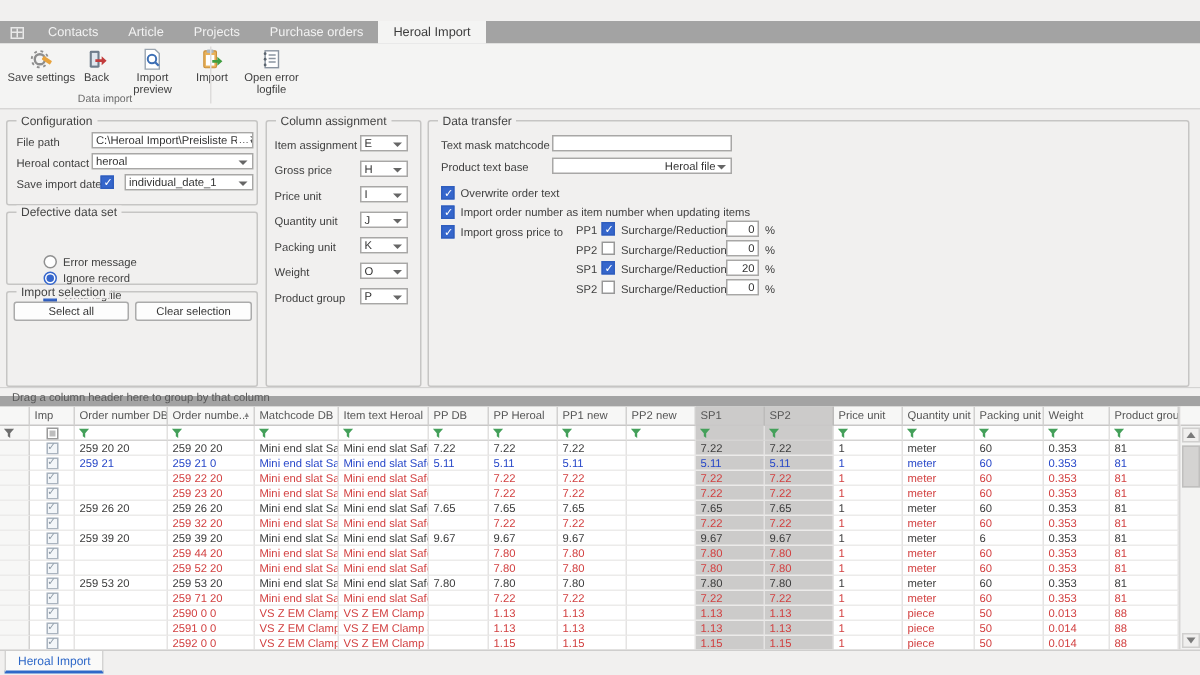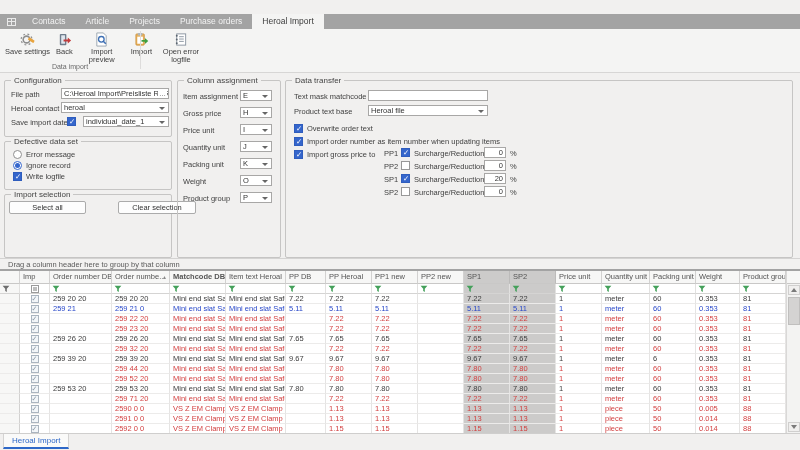--- a/index.html
+++ b/index.html
@@ -74,38 +74,38 @@
   .radio.selected { border-color:#3566cc; }
   .radio.selected::after { content:""; display:block; width:5px; height:5px; margin:1px; border-radius:50%; background:#3566cc; }
 
   .pushbtn { position:absolute; height:13px; background:#fdfdfd; border:1px solid #ababab; border-radius:2px;
     font-size:7.5px; color:#333; text-align:center; line-height:11px; }
 
   .ca-row { position:absolute; left:0; width:100%; height:12px; }
   .ca-row .flabel { left:5px; top:2px; }
   .ca-row .field { left:62px; top:0; width:32px; }
 
-  .opt-row { position:absolute; left:8px; height:10px; display:flex; align-items:center; gap:4px; }
+  .opt-row { position:absolute; left:24px; height:10px; display:flex; align-items:center; gap:4px;margin-top:20px; }
   .opt-row .olabel { font-size:7.5px; color:#3f3f3f; white-space:nowrap; }
 
   .dt-check { position:absolute; left:8px; height:10px; display:flex; align-items:center; gap:4px; }
   .dt-check .olabel { font-size:7.5px; color:#3f3f3f; white-space:nowrap; }
   .price-row { position:absolute; left:98px; height:11px; }
   .price-row .pcode { position:absolute; left:0; top:1px; font-size:7.5px; color:#3f3f3f; }
   .price-row .cb { position:absolute; left:17px; top:0; }
   .price-row .plabel { position:absolute; left:30px; top:1px; font-size:7.5px; color:#3f3f3f; white-space:nowrap; }
   .price-row .pinput { position:absolute; left:100px; top:-1px; width:22px; height:11px; background:#fff;
     border:1px solid #a8a7a6; font-size:7.5px; line-height:9px; text-align:right; padding:0 2px; color:#333; }
   .price-row .punit { position:absolute; left:126px; top:1px; font-size:7.5px; color:#3f3f3f; }
 
   
   #grid { position:absolute; left:0; top:258px; width:800px; height:175px; background:#fff;
     border-top:1px solid #d4d3d2; }
   #groupby { position:absolute; left:0; top:0; width:800px; height:12px; background:#f2f1f0;
-    border-bottom:2px solid #a3a3a3; font-size:7.5px; color:#5a5a5a; padding:1px 0 0 8px; }
+    border-bottom:7px solid #a3a3a3; font-size:7.5px; color:#5a5a5a; padding:1px 0 0 8px; }
   #gridcols { position:absolute; left:0; top:12px; width:786px; bottom:0; overflow:hidden; }
   .hrow { display:flex; height:13px; }
   .hcell { height:13px; background:#f7f7f6; border-right:1px solid #d2d1d0; border-bottom:1px solid #c9c8c7;
     font-size:7.5px; color:#555; padding:1px 0 0 3px; white-space:nowrap; overflow:hidden; position:relative; }
   .hcell .sort { position:absolute; right:2px; top:3px; font-size:5px; color:#888; }
   .frow { display:flex; height:10px; }
   .fcell { height:10px; background:#fff; border-right:1px solid #e2e1e0; border-bottom:1px solid #d5d4d3;
     position:relative; }
   .fcell svg { position:absolute; left:2px; top:1px; width:8px; height:8px; }
   .fcell.ind { background:#f7f7f6; }
@@ -257,21 +257,21 @@
             <span class="olabel">Ignore record</span>
           </span><span class="opt-row" style="top: 29px;">
             <span class="cb checked"></span>
             <span class="olabel">Write logfile</span>
           </span></span>
     </div>
 
     <div class="gbox" id="impsel">
       <span class="gtitle">Import selection</span>
       <span class="pushbtn" style="left:4px;top:6px;width:77px;">Select all</span>
-      <span class="pushbtn" style="left:85px;top:6px;width:78px;margin-left:28px;">Clear selection</span>
+      <span class="pushbtn" style="left:85px;top:6px;width:78px;">Clear selection</span>
     </div>
 
     <div class="gbox" id="colassign">
       <span class="gtitle">Column assignment</span>
       <span id="colassign-rows"><div class="ca-row" style="top: 9px;">
             <span class="flabel">Item assignment</span>
             <span class="field combo"><span class="assignment-value">E</span></span>
           </div><div class="ca-row" style="top: 26px;">
             <span class="flabel">Gross price</span>
             <span class="field combo"><span class="assignment-value">H</span></span>
@@ -293,21 +293,21 @@
           </div></span>
     </div>
 
     <div class="gbox" id="datatransfer">
       <span class="gtitle">Data transfer</span>
       <span class="flabel" style="left:8px;top:11px;">Text mask matchcode</span>
       <span class="field" style="left:82px;top:9px;width:120px;">
         <span></span>
       </span>
       <span class="flabel" style="left:8px;top:26px;">Product text base</span>
-      <span class="field combo" style="left:82px;top:24px;width:120px;">
+      <span class="field combo" style="left:82px;top:24px;width:120px;text-align:right;">
         <span>Heroal file</span>
       </span>
       <span id="dt-checks"><span class="dt-check" style="top: 42px;">
             <span class="cb checked"></span>
             <span class="olabel">Overwrite order text</span>
           </span><span class="dt-check" style="top: 55px;">
             <span class="cb checked"></span>
             <span class="olabel">Import order number as item number when updating items</span>
           </span><span class="dt-check" style="top: 68px;">
             <span class="cb checked"></span>
@@ -342,21 +342,21 @@
   </div>
 
   <div id="grid">
     <div id="groupby">Drag a column header here to group by that column</div>
     <div id="gridcols">
       <div class="hrow" id="grid-header">
           <div class="hcell" style="width: 20px;"><span></span></div>
           <div class="hcell" style="width: 30px;"><span>Imp</span></div>
           <div class="hcell" style="width: 62px;"><span>Order number DB</span></div>
           <div class="hcell" style="width: 58px;"><span>Order numbe...</span><span class="sort">▲</span></div>
-          <div class="hcell" style="width: 56px; font-weight: bold;"><span>Matchcode DB</span></div>
+          <div class="hcell" style="width: 56px;"><span>Matchcode DB</span></div>
           <div class="hcell" style="width: 60px;"><span>Item text Heroal</span></div>
           <div class="hcell" style="width: 40px;"><span>PP DB</span></div>
           <div class="hcell" style="width: 46px;"><span>PP Heroal</span></div>
           <div class="hcell" style="width: 46px;"><span>PP1 new</span></div>
           <div class="hcell" style="width: 46px;"><span>PP2 new</span></div>
           <div class="hcell shaded" style="width: 46px;"><span>SP1</span></div>
           <div class="hcell shaded" style="width: 46px;"><span>SP2</span></div>
           <div class="hcell" style="width: 46px;"><span>Price unit</span></div>
           <div class="hcell" style="width: 48px;"><span>Quantity unit</span></div>
           <div class="hcell" style="width: 46px;"><span>Packing unit</span></div>
@@ -691,21 +691,21 @@
             <div class="gcell" style="width: 60px;">VS Z EM Clamp a...</div>
             <div class="gcell" style="width: 40px;"></div>
             <div class="gcell" style="width: 46px;">1.13</div>
             <div class="gcell" style="width: 46px;">1.13</div>
             <div class="gcell" style="width: 46px;"></div>
             <div class="gcell shaded" style="width: 46px;">1.13</div>
             <div class="gcell shaded" style="width: 46px;">1.13</div>
             <div class="gcell" style="width: 46px;">1</div>
             <div class="gcell" style="width: 48px;">piece</div>
             <div class="gcell" style="width: 46px;">50</div>
-            <div class="gcell" style="width: 44px;">0.005</div>
+            <div class="gcell" style="width: 44px;">0.013</div>
             <div class="gcell" style="width: 46px;">88</div>
           </div>
           <div class="grow c-red">
             <div class="gcell ind" style="width: 20px;"></div>
             <div class="gcell chkcell" style="width: 30px;">
               <span class="rowchk on"></span>
             </div>
             <div class="gcell" style="width: 62px;"></div>
             <div class="gcell" style="width: 58px;">2591 0 0</div>
             <div class="gcell" style="width: 56px;">VS Z EM Clamp a...</div>

